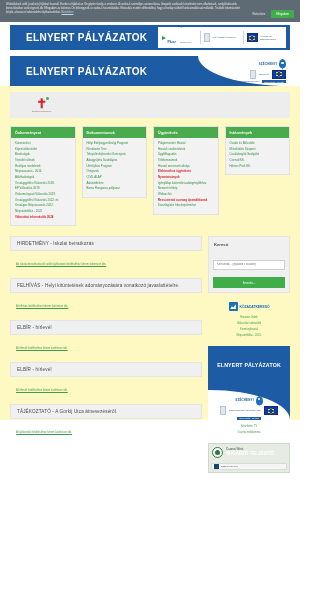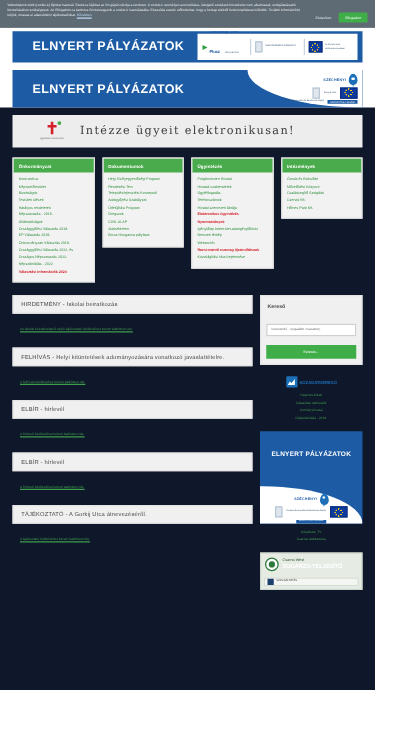--- a/index.html
+++ b/index.html
@@ -2,21 +2,21 @@
 <html><head>
 <meta charset="utf-8">
 <style>
   * { box-sizing: border-box; margin: 0; padding: 0; }
   html, body {
     width: 300px; height: 600px;
     font-family: "Liberation Sans", sans-serif;
     background: #ffffff;
     overflow: hidden;
   }
-  .page { position: relative; width: 300px; height: 552px; background:#0f172a; }
+  .page { position: relative; width: 300px; height: 420px; background:#fef9c3; }
 
   
   .cookie-bar {
     position: relative;
     background: #5f6b74;
     color: #e8ebee;
     padding: 3px 6px 4px 6px;
     min-height: 22px;
     display: flex;
     align-items: flex-start;
@@ -260,21 +260,20 @@
         </div>
       </div>
     </div>
   </div>
 
   <div class="eugy">
     <div class="eugy-logo">
       <div class="eugy-mark">✝<span class="eugy-dot"></span></div>
       <div class="eugy-sub">ügyintézés szakszerűen</div>
     </div>
-    <div class="eugy-title">Intézze ügyeit elektronikusan!</div>
   </div>
 
   <div class="menu-row">
 
     <div class="menu-col">
       <div class="menu-head">Önkormányzat</div>
       <div class="menu-list">
         <a class="menu-item" href="#">Koronavírus</a>
         <a class="menu-item" href="#">Képviselőtestület</a>
         <a class="menu-item" href="#">Bizottságok</a>

